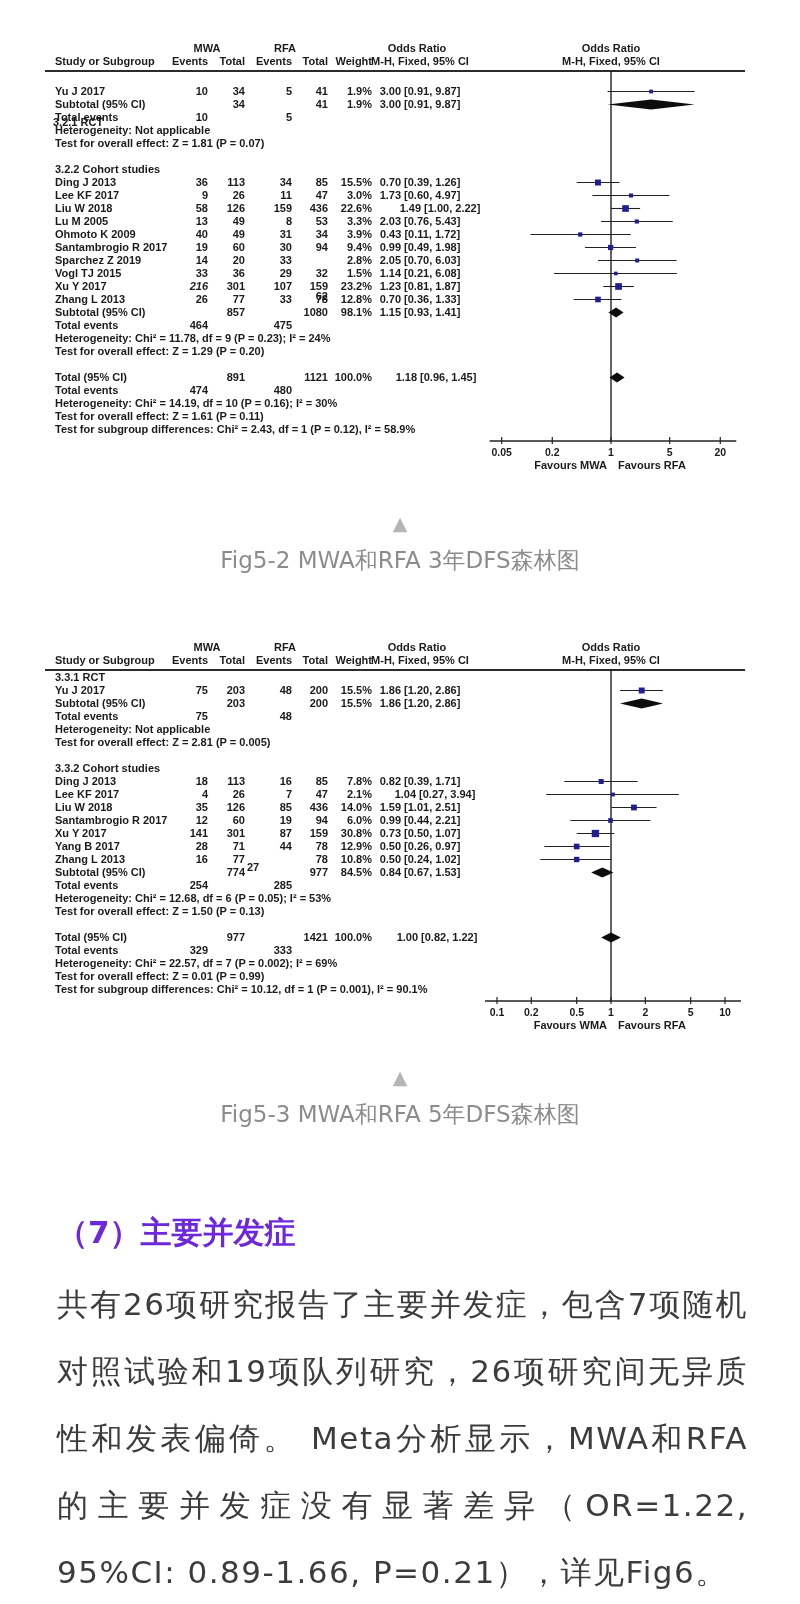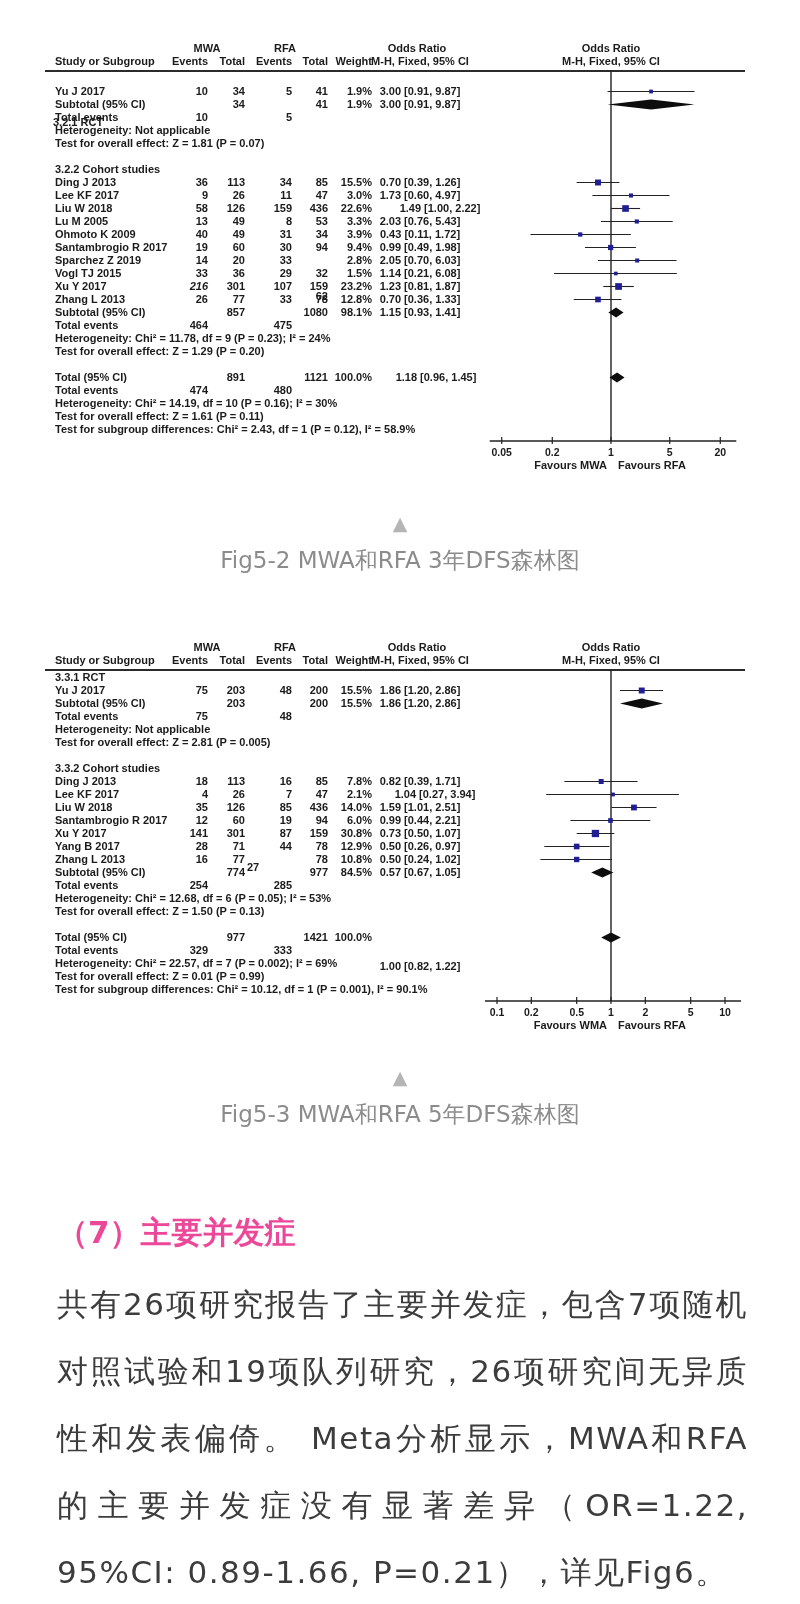--- a/index.html
+++ b/index.html
@@ -9,21 +9,21 @@
   .forest .r{text-align:right;}
   .forest .c{text-align:center;}
   .forest .rule{position:absolute;left:0;top:28px;width:700px;height:2px;background:#2b2b2b;}
   .forest svg{position:absolute;left:0;top:0;pointer-events:none;}
   .fig1{margin-top:42px;}
   .fig2{margin-top:64px;}
   .tri{ text-align:center;color:#b5b5b5;font-size:19px;line-height:24px;height:24px;}
   .tri1{margin-top:36px;}
   .tri2{margin-top:30px;}
   .fig-caption{text-align:center;color:#8c8c8c;font-size:23px;line-height:34px;margin-top:8px;}
-  .sec-heading{margin:84px 0 0 57px;font-size:31px;font-weight:bold;color:#ec4899;line-height:34px;}
+  .sec-heading{margin:84px 0 0 57px;font-size:31px;font-weight:bold;color:#6d28d9;line-height:34px;}
   .sec-body{margin:22px 52px 0 57px;font-size:31px;color:#3c3c3c;line-height:67px;text-align:justify;letter-spacing:1.5px;}
 </style>
 </head>
 <body>
 
 <div class="forest fig1" style="height: 433px;">
     <span class="c" style="left: 127px; top: 0px; width: 70px;">MWA</span>
     <span class="c" style="left: 205px; top: 0px; width: 70px;">RFA</span>
     <span class="c" style="left: 317px; top: 0px; width: 110px;">Odds Ratio</span>
     <span class="c" style="left: 511px; top: 0px; width: 110px;">Odds Ratio</span>
@@ -271,31 +271,31 @@
     <span class="r" style="left: 85px; top: 212px; width: 78px;">16</span>
     <span class="r" style="left: 122px; top: 212px; width: 78px;">77</span>
     <span class="r" style="left: 169px; top: 220px; width: 78px; text-align: center;">27</span>
     <span class="r" style="left: 205px; top: 212px; width: 78px;">78</span>
     <span class="r" style="left: 249px; top: 212px; width: 78px;">10.8%</span>
     <span class="c" style="left: 305px; top: 212px; width: 140px;">0.50 [0.24, 1.02]</span>
     <span class="" style="left: 10px; top: 225px;">Subtotal (95% CI)</span>
     <span class="r" style="left: 122px; top: 225px; width: 78px;">774</span>
     <span class="r" style="left: 205px; top: 225px; width: 78px;">977</span>
     <span class="r" style="left: 249px; top: 225px; width: 78px;">84.5%</span>
-    <span class="c" style="left: 305px; top: 225px; width: 140px;">0.57 [0.67, 1.05]</span>
+    <span class="c" style="left: 305px; top: 225px; width: 140px;">0.84 [0.67, 1.53]</span>
     <span class="" style="left: 10px; top: 238px;">Total events</span>
     <span class="r" style="left: 85px; top: 238px; width: 78px;">254</span>
     <span class="r" style="left: 169px; top: 238px; width: 78px;">285</span>
     <span class="" style="left: 10px; top: 251px;">Heterogeneity: Chi² = 12.68, df = 6 (P = 0.05); I² = 53%</span>
     <span class="" style="left: 10px; top: 264px;">Test for overall effect: Z = 1.50 (P = 0.13)</span>
     <span class="" style="left: 10px; top: 290px;">Total (95% CI)</span>
     <span class="r" style="left: 122px; top: 290px; width: 78px;">977</span>
     <span class="r" style="left: 205px; top: 290px; width: 78px;">1421</span>
     <span class="r" style="left: 249px; top: 290px; width: 78px;">100.0%</span>
-    <span class="c" style="left: 305px; top: 290px; width: 140px; margin-top: 29px;">1.00 [0.82, 1.22]</span>
+    <span class="c" style="left: 322px; top: 290px; width: 140px;">1.00 [0.82, 1.22]</span>
     <span class="" style="left: 10px; top: 303px;">Total events</span>
     <span class="r" style="left: 85px; top: 303px; width: 78px;">329</span>
     <span class="r" style="left: 169px; top: 303px; width: 78px;">333</span>
     <span class="" style="left: 10px; top: 316px;">Heterogeneity: Chi² = 22.57, df = 7 (P = 0.002); I² = 69%</span>
     <span class="" style="left: 10px; top: 329px;">Test for overall effect: Z = 0.01 (P = 0.99)</span>
     <span class="" style="left: 10px; top: 342px;">Test for subgroup differences: Chi² = 10.12, df = 1 (P = 0.001), I² = 90.1%</span>
     <svg width="700" height="394">
       <line x1="566" y1="28" x2="566" y2="360" stroke="#222" stroke-width="1.4"></line>
       <line x1="440" y1="360" x2="696" y2="360" stroke="#222" stroke-width="1.4"></line>
       <line x1="452" y1="356" x2="452" y2="363" stroke="#222" stroke-width="1.2"></line>

